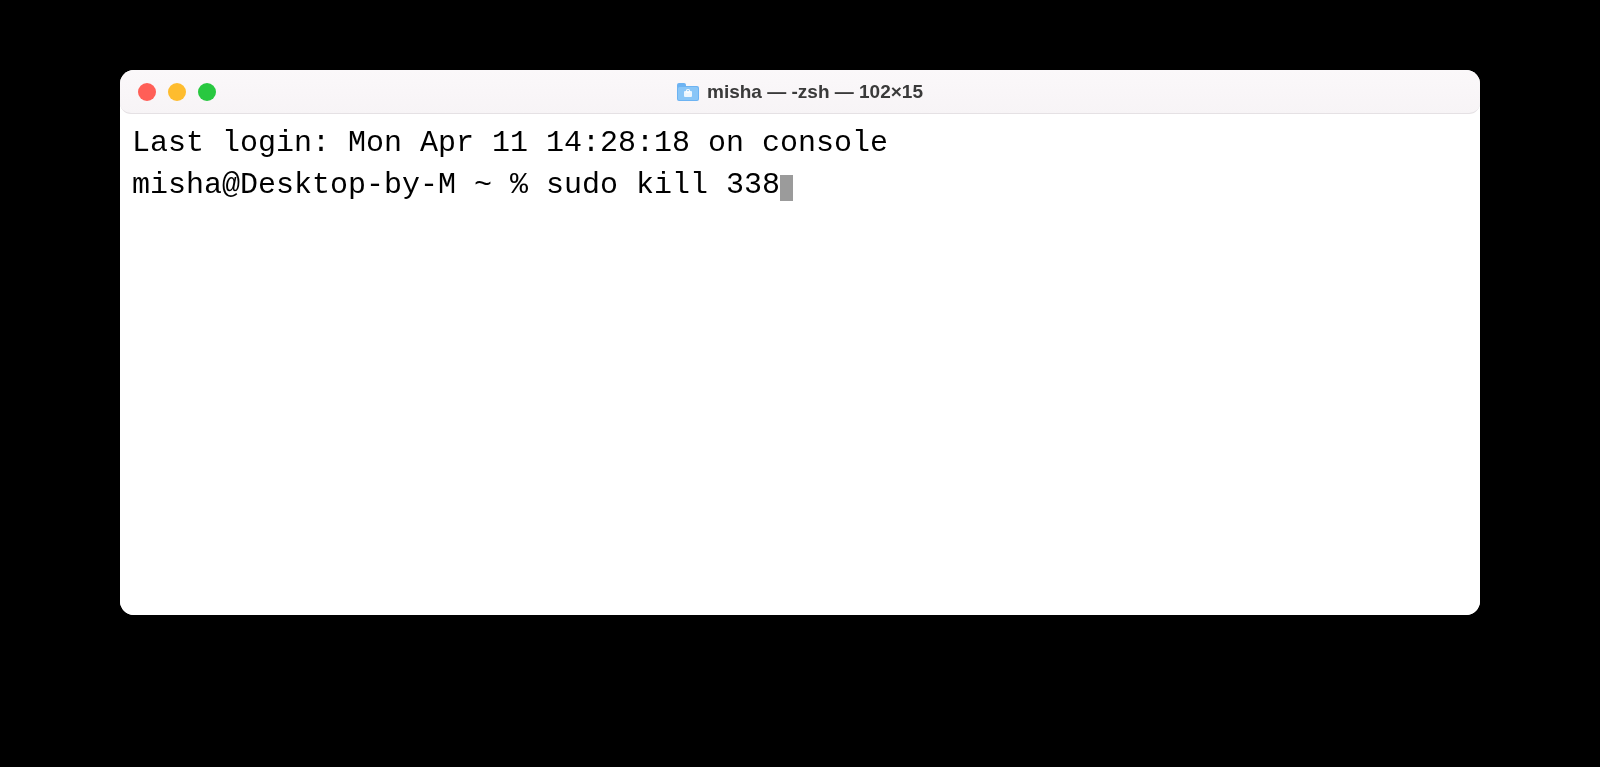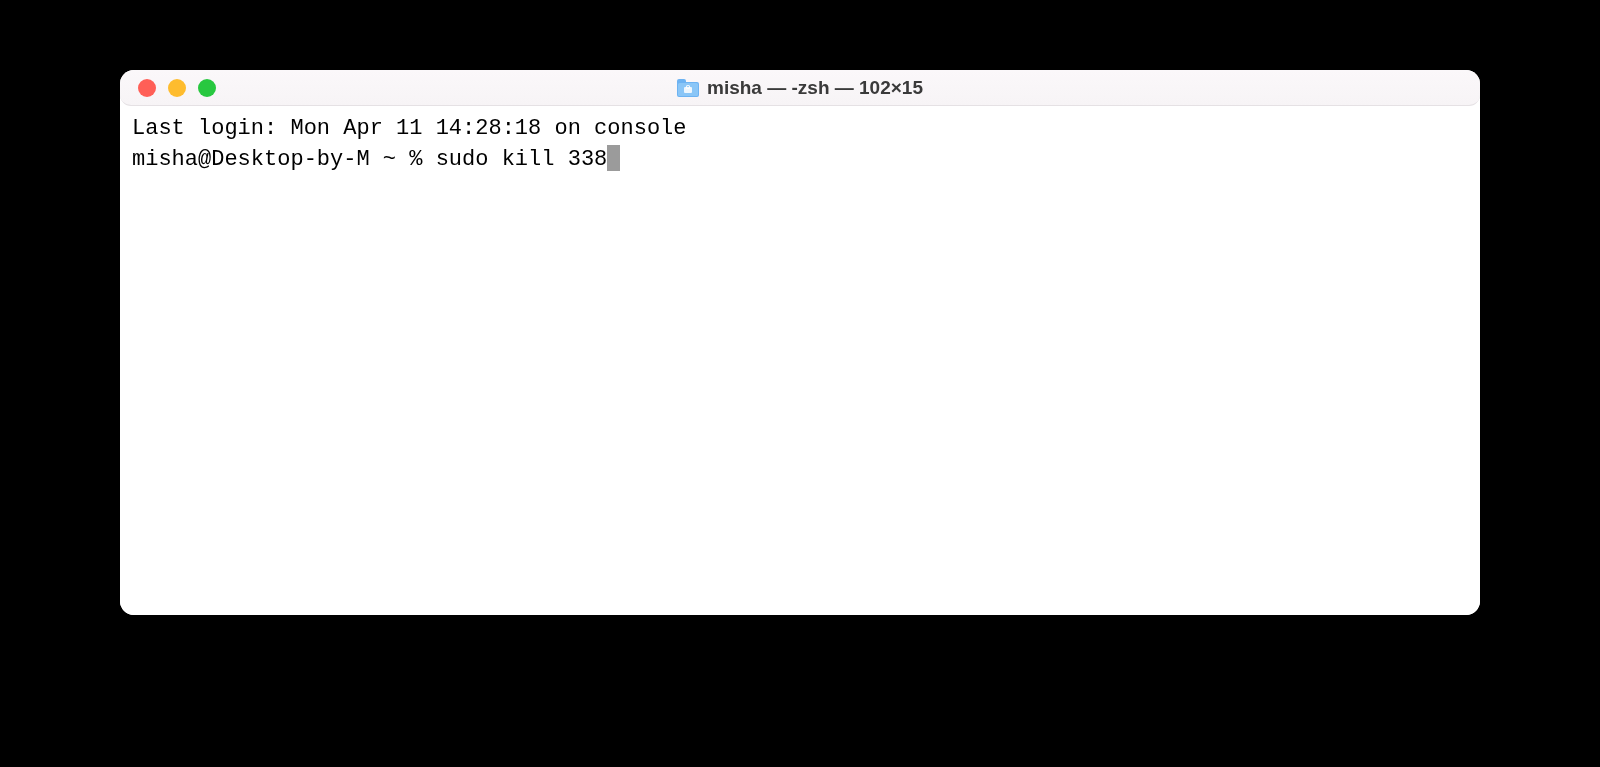--- a/index.html
+++ b/index.html
@@ -21,21 +21,21 @@
       width: 1360px;
       height: 545px;
       background: #fff;
       border-radius: 14px;
       overflow: hidden;
       box-shadow: 0 20px 60px rgba(0,0,0,0.5);
       display: flex;
       flex-direction: column;
     }
     .titlebar {
-      height: 36px;
+      height: 44px;
       background: linear-gradient(to bottom, #fbf8fa, #f7f4f6);
       border-bottom: 1px solid #e5e1e4;
       display: flex;
       align-items: center;
       position: relative;
       padding: 0 6px;
       border-radius: 11px;
     }
     .traffic-lights {
       display: flex;
@@ -65,21 +65,21 @@
     .folder-icon {
       width: 22px;
       height: 18px;
       display: inline-block;
     }
     .terminal-body {
       flex: 1;
       background: #fff;
       padding: 8px 12px;
       font-family: "SF Mono", Menlo, Monaco, "Courier New", monospace;
-      font-size: 22px;
+      font-size: 30px;
       line-height: 1.4;
       color: #000;
       white-space: pre;
       overflow: hidden;
       position: relative;
     }
     .terminal-line {
       display: block;
     }
     .prompt-line {

